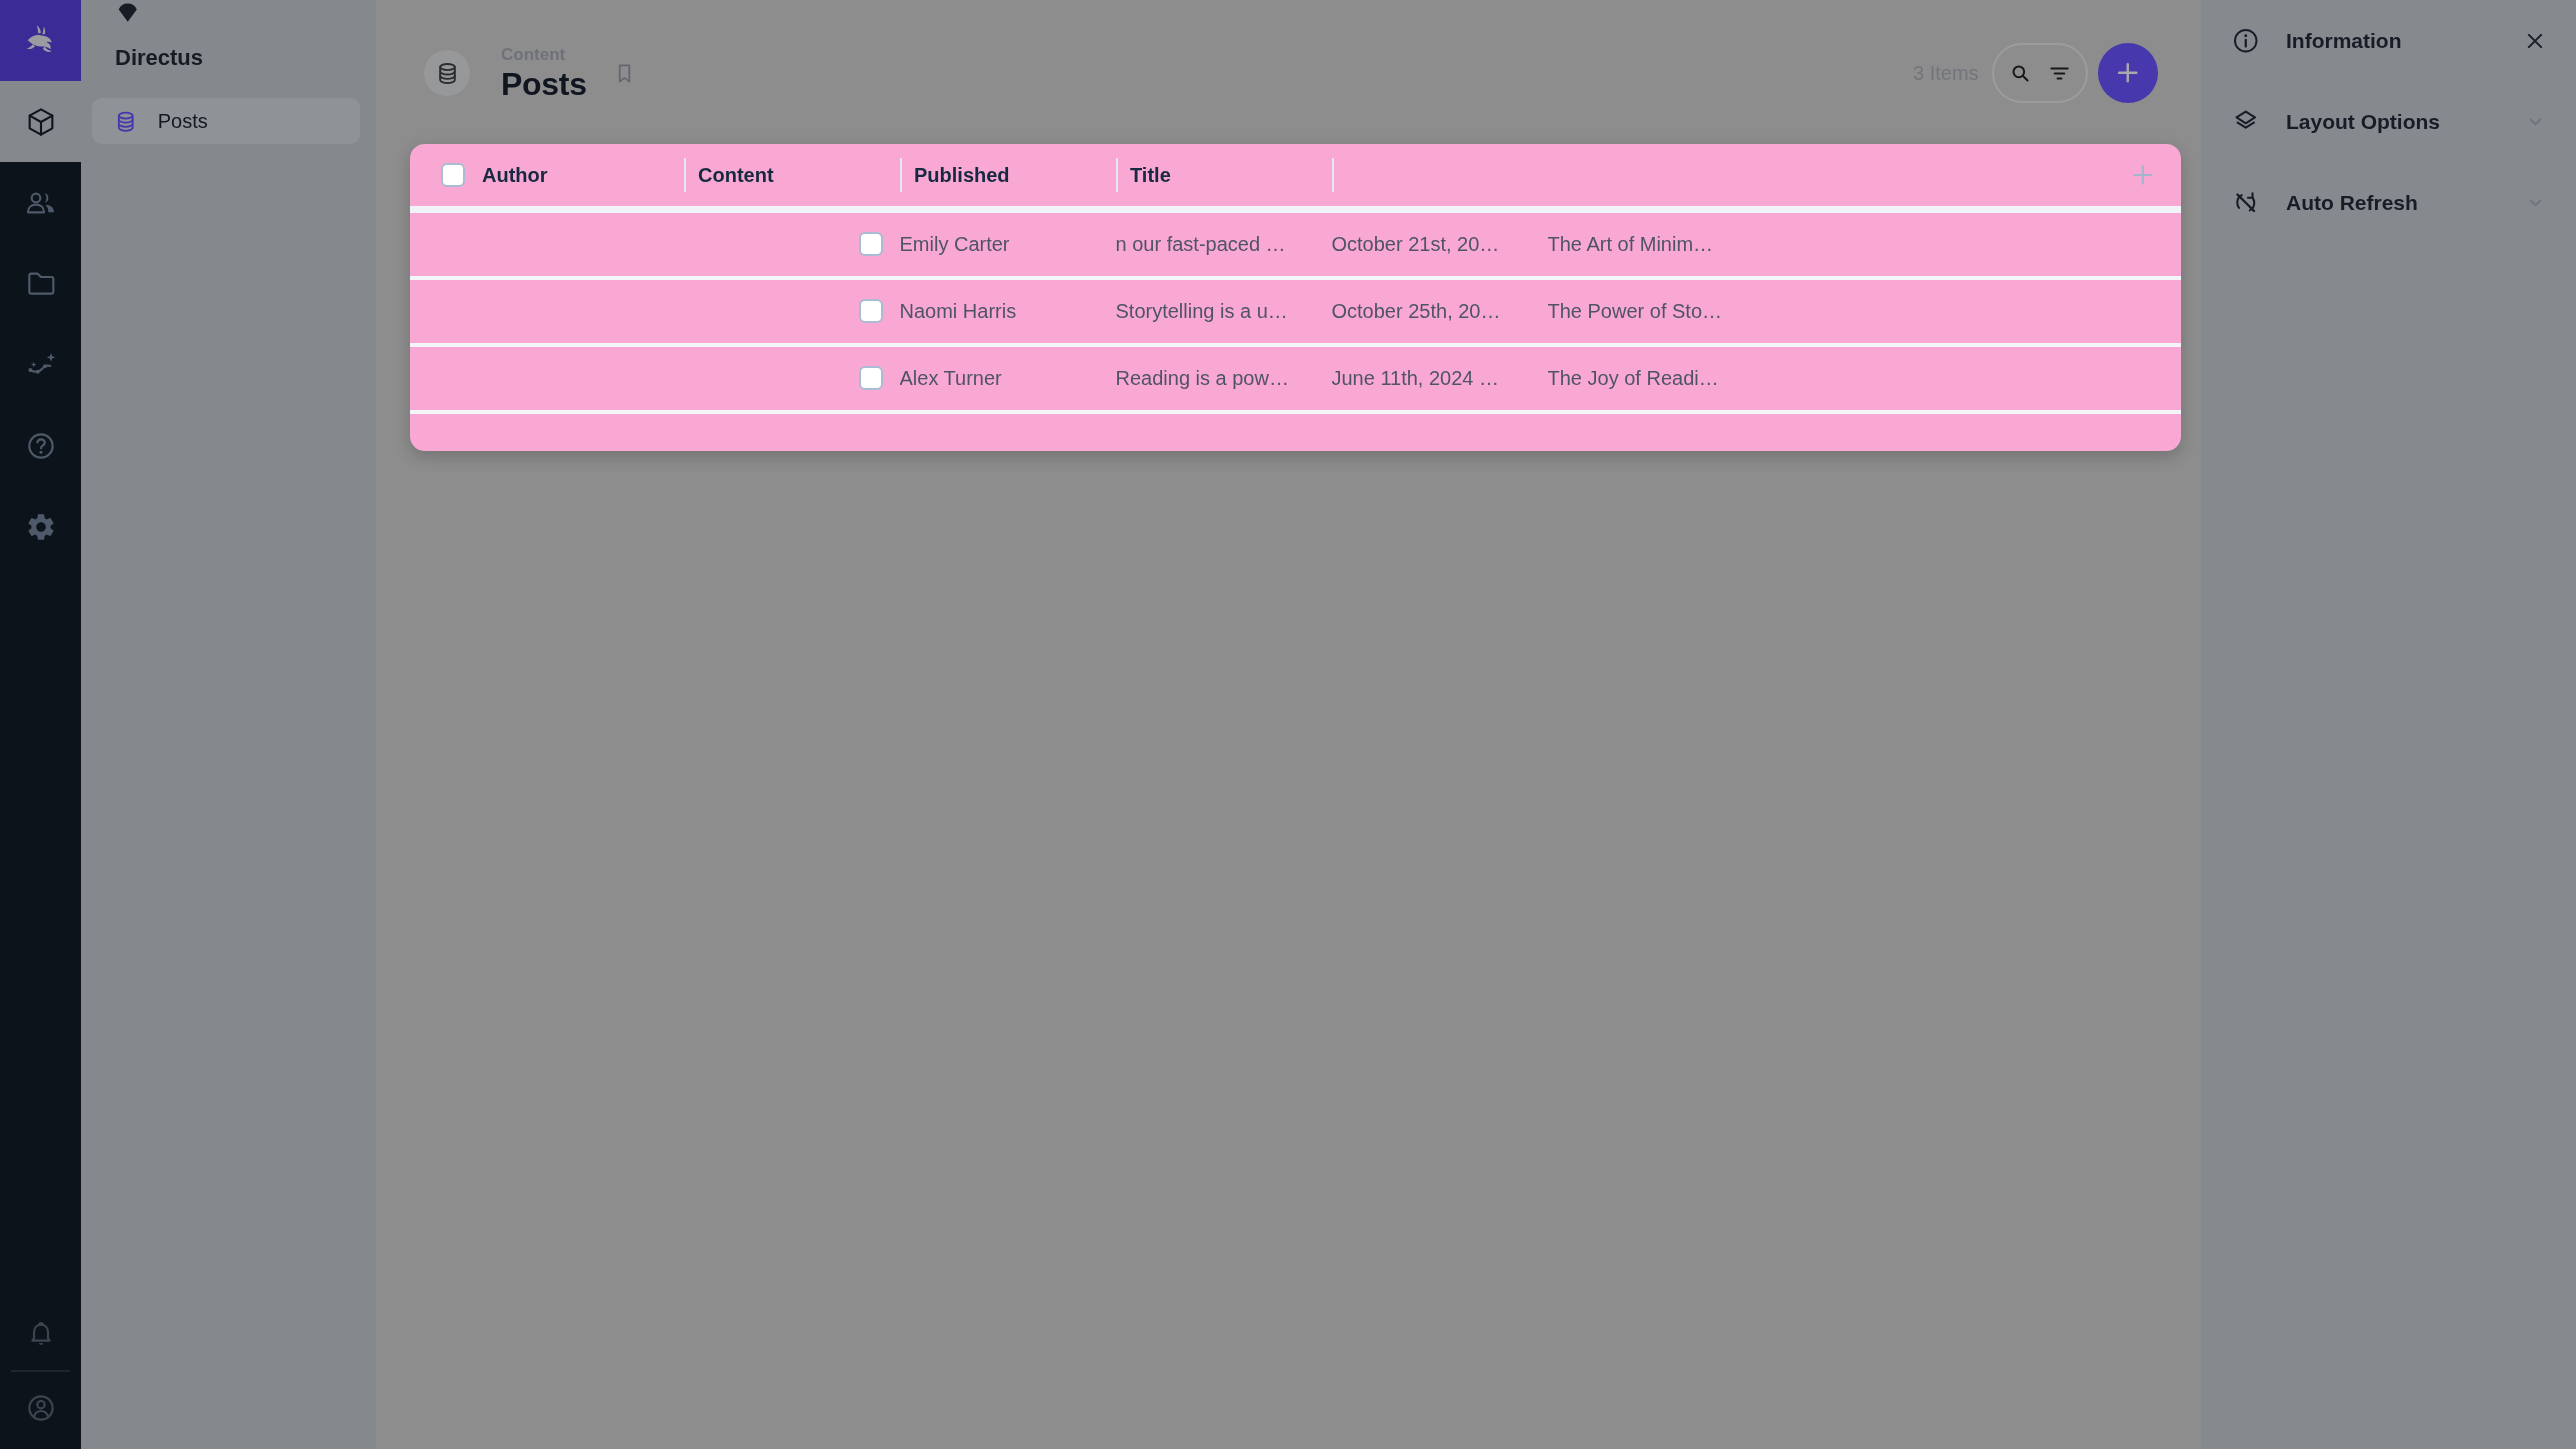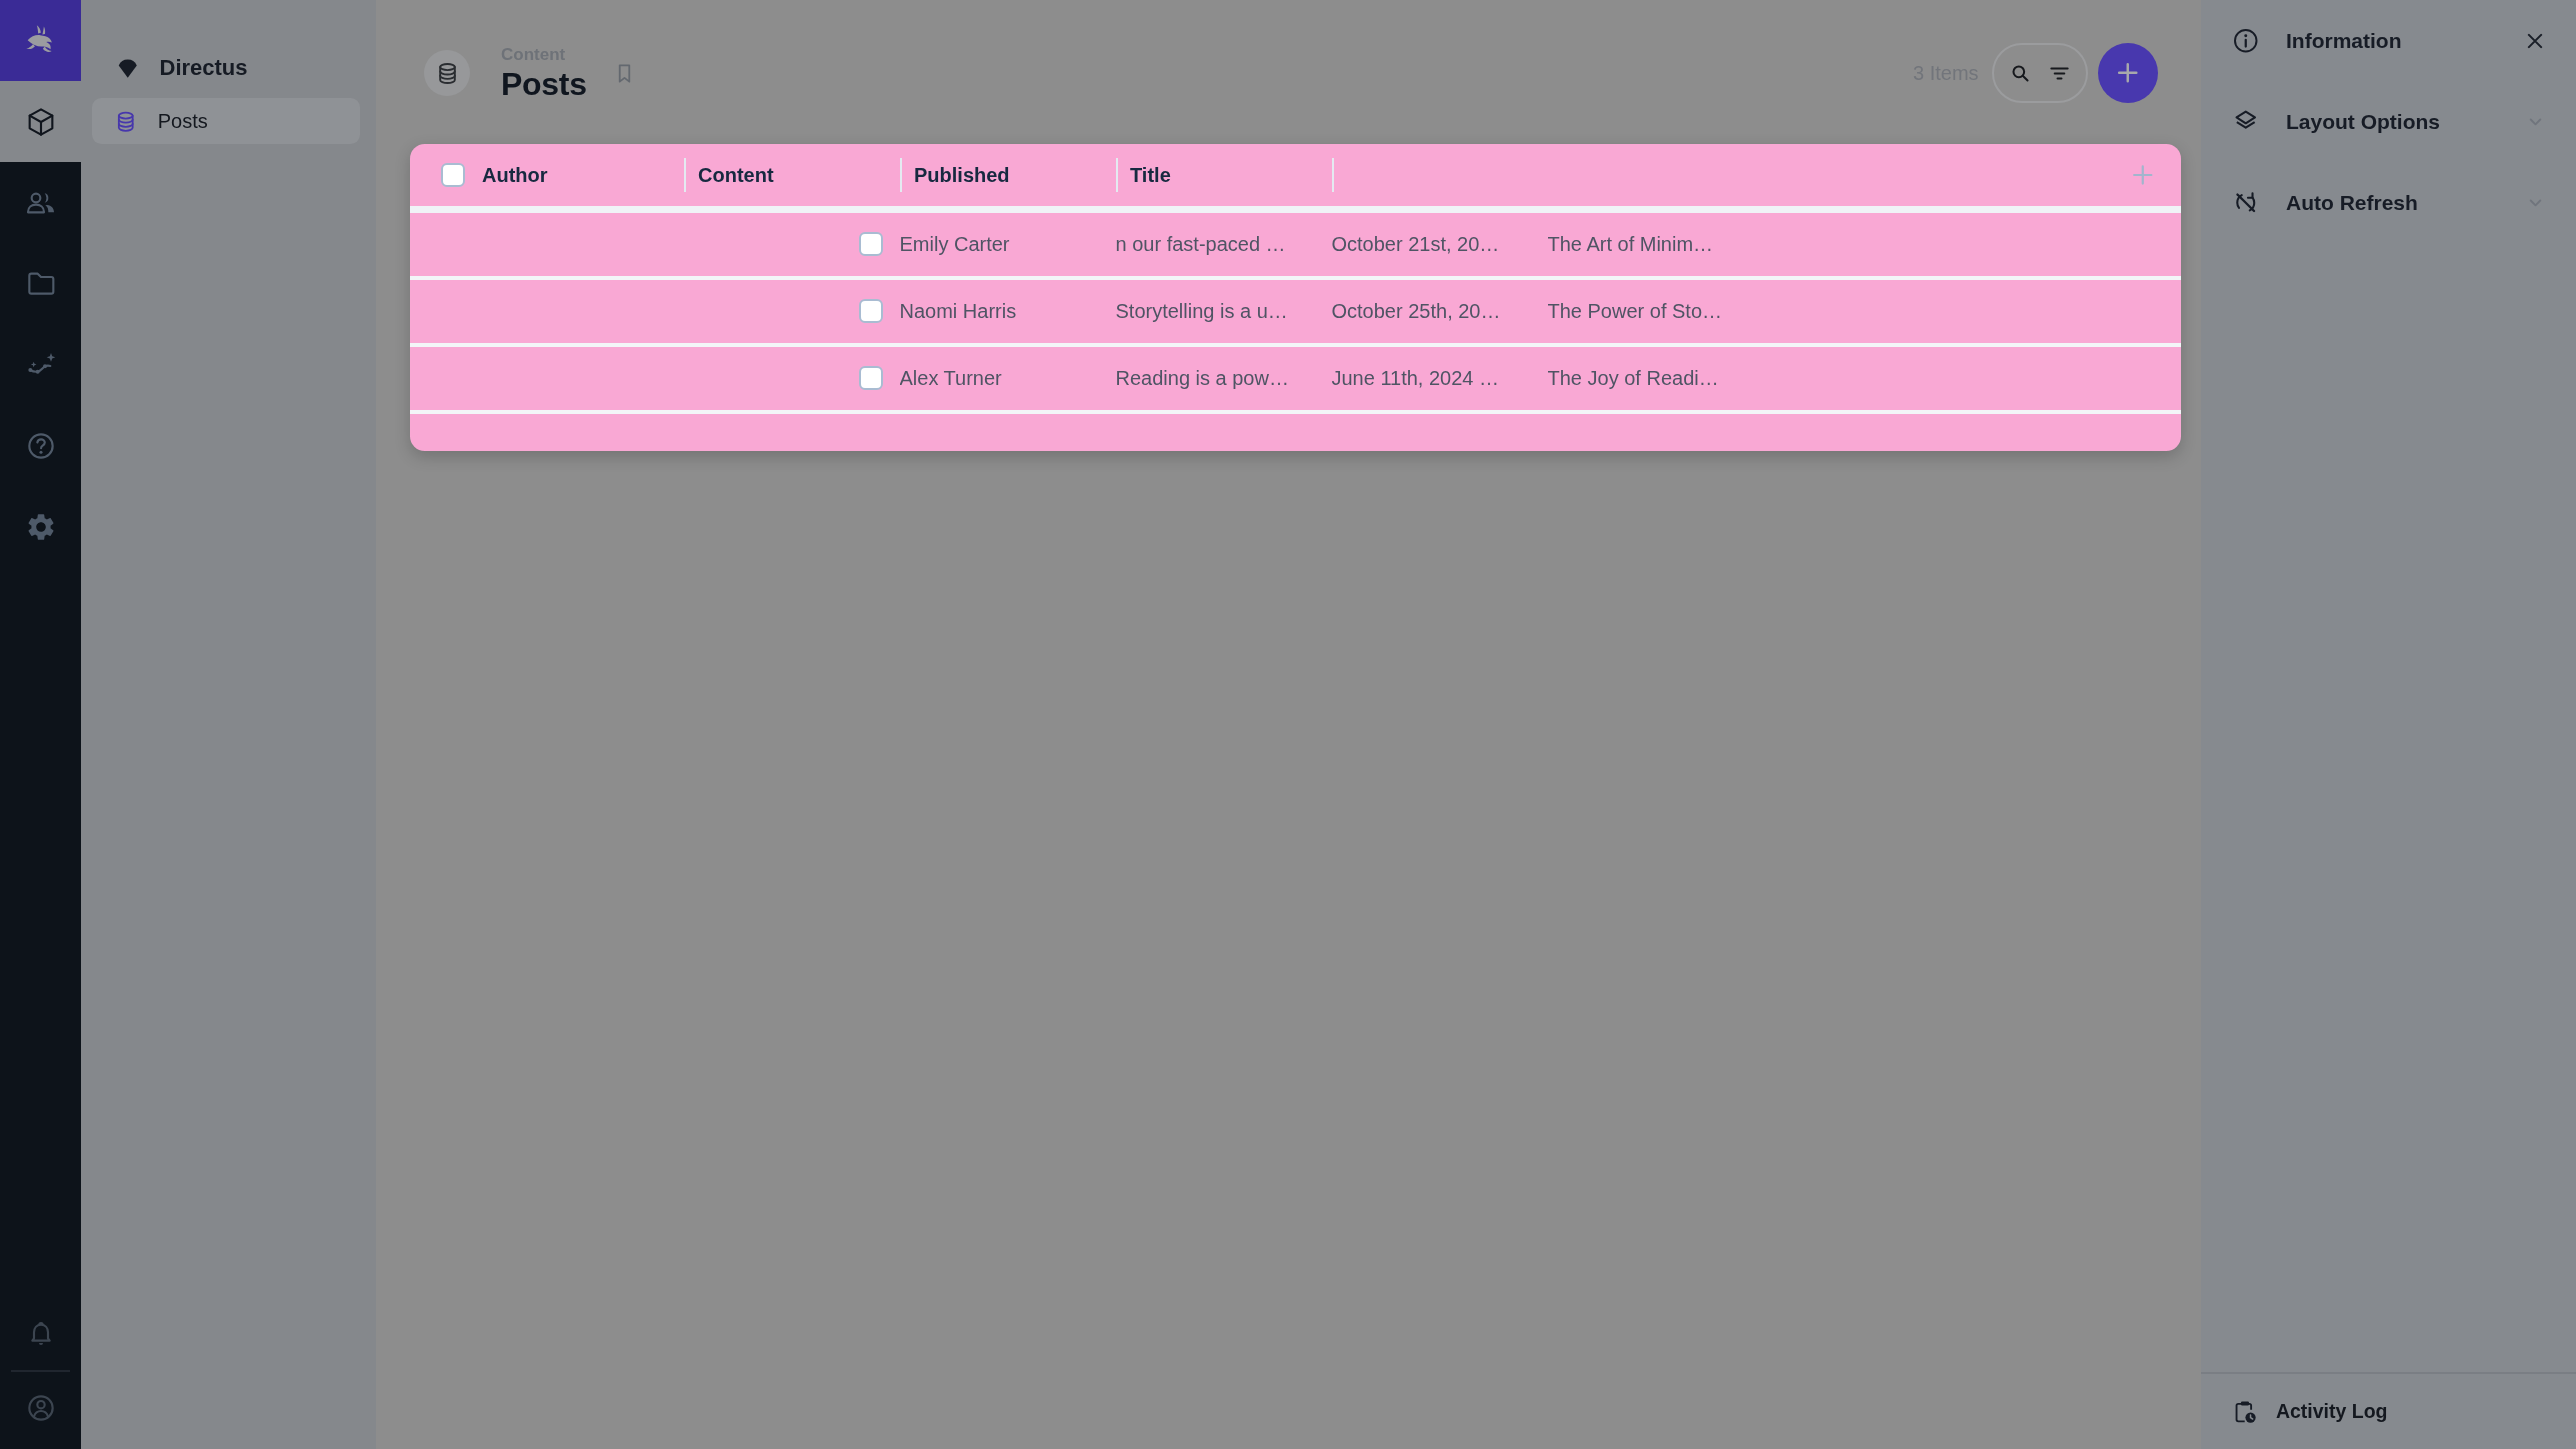--- a/index.html
+++ b/index.html
@@ -16,21 +16,21 @@
   .logo-tile { height:81px; background:#3A2B96; display:flex; align-items:center; justify-content:center; }
   .module-item { height:81px; display:flex; align-items:center; justify-content:center; color:#4E5A69; }
   .module-item.active { background:#85888C; color:#10151D; }
   .mb-spacer { flex:1; }
   .mb-divider { height:2px; background:#20262F; margin:4px 10.7px; }
   .mb-bottom-item { height:64px; display:flex; align-items:center; justify-content:center; color:#3C4550; }
   .mb-pad { height:9.4px; }
 
   
   .nav { width:295px; background:#85888C; flex-shrink:0; }
-  .nav-header { height:81px; display:flex; align-items:flex-end; padding-left:34px; gap:19px; color:#161B24; }
+  .nav-header { height:81px; display:flex; align-items:flex-start; padding-left:34px; gap:19px; color:#161B24;flex-direction:column; }
   .nav-title { font-size:22px; font-weight:600; color:#161B24; }
   .nav-item { margin:17.4px 16px 0 10.7px; height:46px; background:#8F9296; border-radius:9.4px;
               display:flex; align-items:center; padding-left:21.5px; gap:19px; }
   .nav-item-icon { color:#4737AC; display:flex; }
   .nav-item-label { font-size:20px; font-weight:500; color:#14181F; }
 
   
   .main { flex:1; position:relative; background:#8D8D8D; min-width:0; }
   .page-header { position:absolute; left:48px; right:43px; top:43px; height:60px; display:flex; align-items:center; }
   .collection-circle { width:46px; height:46px; border-radius:50%; background:#97989A;
@@ -325,27 +325,16 @@
       <span class="side-control control-chev">
         <svg width="27" height="27" viewBox="0 0 48 48" fill="none" stroke="currentColor" stroke-width="3.4" stroke-linecap="round" stroke-linejoin="round">
           <path d="M15.5 20.5 24 29l8.5-8.5"></path>
         </svg>
       </span>
     </div>
 
 
     <div class="side-spacer"></div>
 
-    <div class="activity-bar">
-      <span class="side-icon">
-        <svg width="28" height="28" viewBox="0 0 48 48" fill="none" stroke="currentColor" stroke-width="3.2" stroke-linejoin="round">
-          <path d="M34.5 20v-7c0-1.7-1.3-3-3-3h-3M19.5 10h-7c-1.7 0-3 1.3-3 3v24c0 1.7 1.3 3 3 3h11"></path>
-          <rect x="17" y="6" width="14" height="7" rx="2.5" fill="currentColor" stroke="none"></rect>
-          <circle cx="33.5" cy="33.5" r="8.8" fill="currentColor" stroke="none"></circle>
-          <path d="M33.5 29v4.8l3.6 2.2" stroke="#868A8F" stroke-width="2.6" stroke-linecap="round" fill="none"></path>
-        </svg>
-      </span>
-      <span class="activity-label">Activity Log</span>
-    </div>
   </div>
 
 </div>
 
 
 </body></html>

